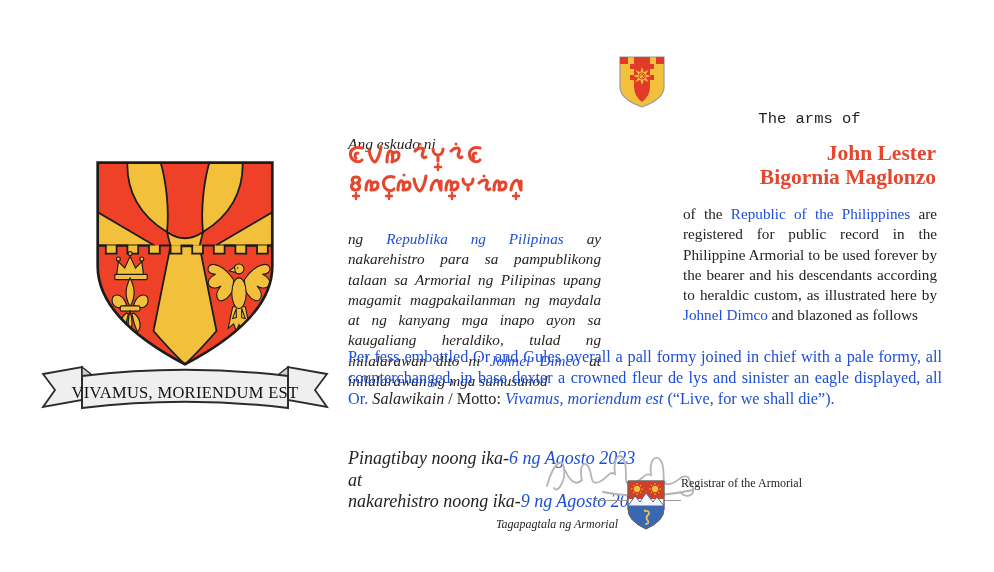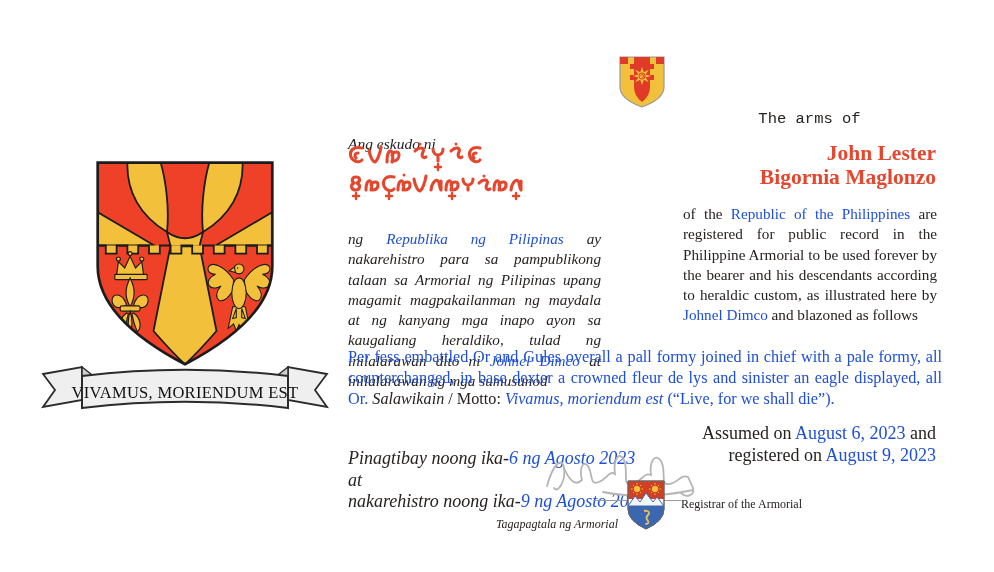--- a/index.html
+++ b/index.html
@@ -193,24 +193,20 @@
 
   <div class="abs para" style="left:683px;top:204px;width:254px;">
     <span>of the </span><span class="red">Republic of the Philippines</span><span> are registered for public record in the Philippine Armorial to be used forever by the bearer and his descendants according to heraldic custom, as illustrated here by </span><span class="red">Johnel Dimco</span><span> and blazoned as follows</span>
   </div>
 
   <div class="abs dates it" style="left:348px;top:423px;width:300px;">
     <div><span>Pinagtibay noong ika-</span><span class="red">6 ng Agosto 2023</span><span> at</span></div>
     <div><span>nakarehistro noong ika-</span><span class="red">9 ng Agosto 2023</span></div>
   </div>
 
-  <div class="abs dates dates-right" style="left:640px;top:423px;width:296px;">
-    <div><span>Assumed on </span><span class="red">August 6, 2023</span><span> and</span></div>
-    <div><span>registered on </span><span class="red">August 9, 2023</span></div>
-  </div>
 
   <div class="abs rule" style="left:593px;top:500px;width:88px;"></div>
 
   <svg class="abs" style="left:543px;top:446px;" width="172" height="58" viewBox="0 0 172 58">
     <g fill="none" stroke="#B5B5B5" stroke-width="1.8" stroke-linecap="round">
       <path d="M4,40 C10,18 19,10 21,22 C23,34 15,48 11,42"></path>
       <path d="M21,22 C27,36 33,40 39,34 C36,22 40,14 45,20 C50,27 46,40 56,36 C64,33 66,24 72,28 C70,14 76,4 81,14 C86,25 78,42 90,38 C99,35 101,26 108,29 C106,16 112,6 118,15 C124,25 116,40 127,38 C136,36 138,28 145,31 L150,42 C152,50 143,52 138,47"></path>
       <path d="M60,46 C90,52 122,50 150,44"></path>
     </g>
   </svg>
@@ -226,15 +222,15 @@
       <circle cx="29" cy="10" r="2.8" fill="#F3C03C"></circle>
       <path d="M29,5.5 V4 M29,16 V14.5 M24.5,10 H23 M35,10 H33.5 M26,7 L25,6 M32,7 L33,6 M26,13 L25,14 M32,13 L33,14"></path>
     </g>
     <path d="M2,26 H38 V30 Q38,42 20,50 Q2,42 2,30 Z" fill="#3A67B0"></path>
     <path d="M2,27 L9,17 L14,23 L20,14 L27,23 L31,18 L38,27 Z" fill="#F4F6F9" stroke="#3A67B0" stroke-width="1"></path>
     <path d="M19,32 C23,31 24,34 22,36 C20,38 20,40 22,42 C23,43.5 22,45 20,45" fill="none" stroke="#E8C15A" stroke-width="1.8" stroke-linecap="round"></path>
     <circle cx="19" cy="31.5" r="1.1" fill="#E8C15A"></circle>
     <path d="M2,2 H38 V30 Q38,42 20,50 Q2,42 2,30 Z" fill="none" stroke="#666" stroke-width="1"></path>
   </svg>
 
-  <div class="abs siglabel" style="left:681px;top:497px;width:200px;">Registrar of the Armorial</div>
+  <div class="abs siglabel" style="left:681px;top:476px;width:200px;">Registrar of the Armorial</div>
 
 </div>
 
 </body></html>

